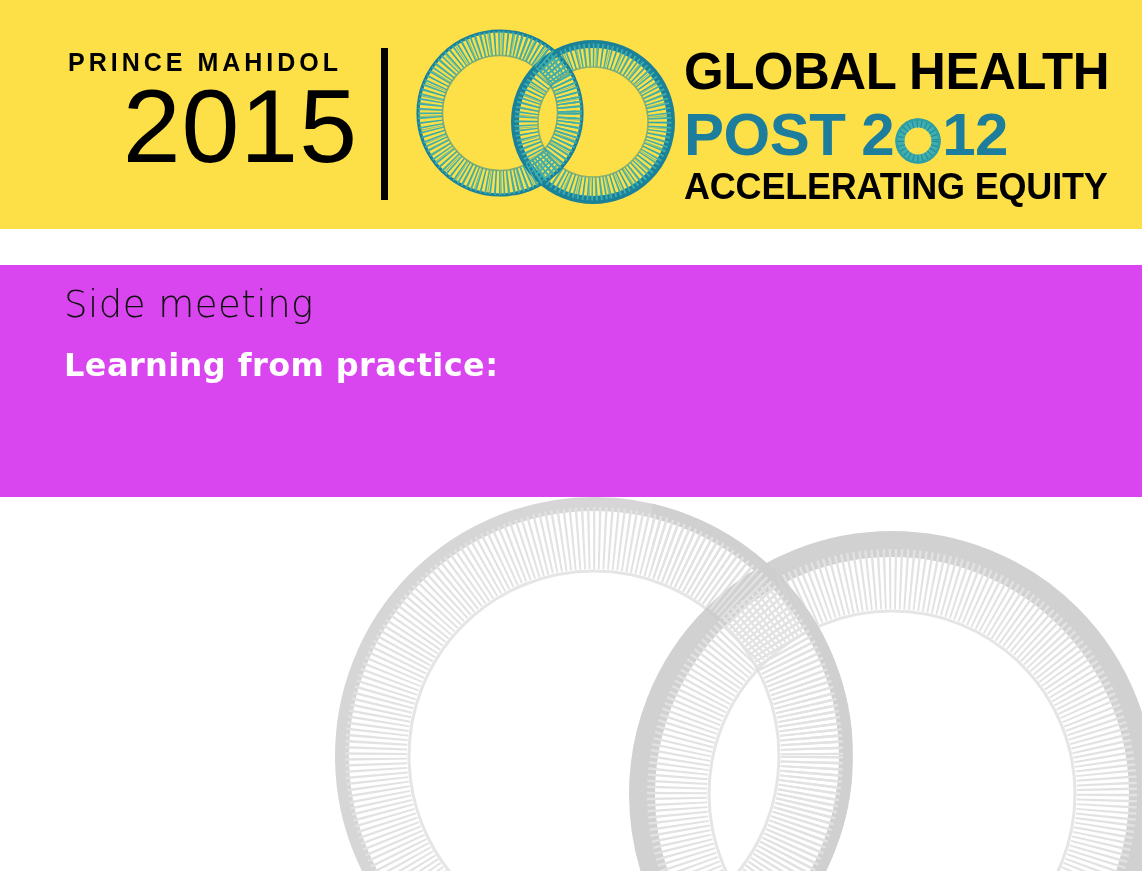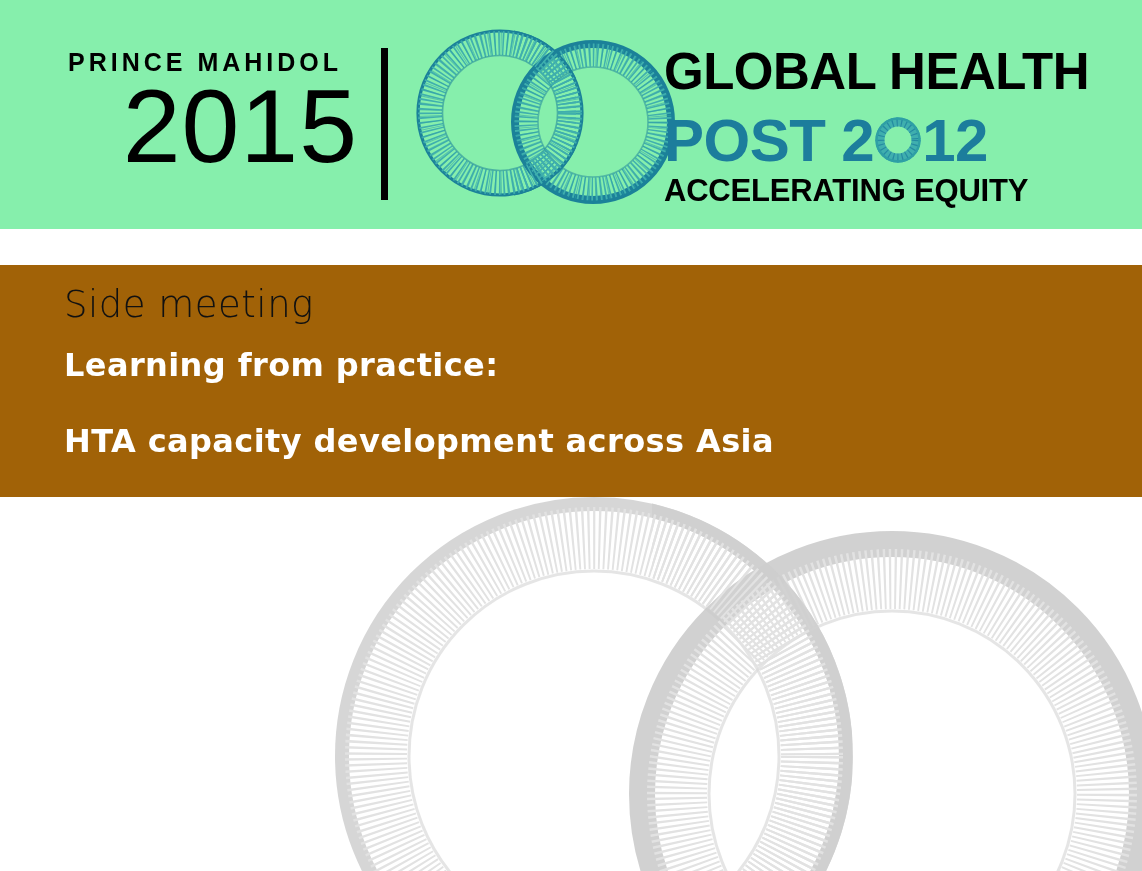--- a/index.html
+++ b/index.html
@@ -17,21 +17,21 @@
     background: #ffffff;
     overflow: hidden;
   }
 
   
   #header {
     position: absolute;
     left: 0; top: 0;
     width: 1142px;
     height: 229px;
-    background: #86efac;
+    background: #fde047;
   }
 
   
   #pmac-lockup {
     position: absolute;
     left: 68px;
     top: 50px;
     width: 290px;
   }
   .pmac-line1 {
@@ -81,74 +81,74 @@
     position: absolute;
     left: 404px;
     top: 25px;
     width: 285px;
     height: 190px;
   }
 
   
   #ghp-lockup {
     position: absolute;
-    left: 664px;
+    left: 684px;
     top: 46px;
     width: 400px;
   }
   .ghp-line1 {
     font-family: "Liberation Sans", sans-serif;
     font-weight: bold;
     font-size: 51px;
     letter-spacing: -0.5px;
     color: #000000;
     line-height: 1;
     white-space: nowrap;
   }
   .ghp-line2 {
     font-family: "Liberation Sans", sans-serif;
     font-weight: bold;
     font-size: 60px;
     letter-spacing: -0.5px;
     color: #1C7D9C;
     line-height: 1;
-    margin-top: 14px;
+    margin-top: 8px;
     white-space: nowrap;
     display: flex;
-    align-items: flex-start;
+    align-items: center;
   }
   .ghp-line2 .ghp-2 { display: inline-block; }
   .ghp-line2 .ghp-ring {
     display: inline-block;
     width: 46px;
     height: 46px;
     position: relative;
     top: 2px;
     margin: 0 1px;
   }
   .ghp-line2 .ghp-15 { display: inline-block; }
   .ghp-line3 {
     font-family: "Liberation Sans", sans-serif;
     font-weight: bold;
-    font-size: 31px;
+    font-size: 36px;
     letter-spacing: -0.2px;
     color: #000000;
     line-height: 1;
     margin-top: 4px;
     white-space: nowrap;
   }
 
   
   #banner {
     position: absolute;
     left: 0;
     top: 265px;
     width: 1142px;
     height: 232px;
-    background: #a16207;
+    background: #d946ef;
   }
   #banner-kicker {
     position: absolute;
     left: 64px;
     top: 21px;
     font-family: "DejaVu Sans", sans-serif;
     font-weight: 300;
     font-size: 37px;
     color: #111111;
     letter-spacing: 0.5px;
@@ -247,21 +247,20 @@
         <span class="ghp-15">12</span>
       </div>
       <div class="ghp-line3">ACCELERATING EQUITY</div>
     </div>
 
   </div>
 
   <div id="banner">
     <div id="banner-kicker">Side meeting</div>
     <div class="banner-title" id="banner-title-1">Learning from practice:</div>
-    <div class="banner-title" id="banner-title-2">HTA capacity development across Asia</div>
   </div>
 
   <div id="watermark">
     <svg width="900" height="600" viewBox="0 0 900 600" xmlns="http://www.w3.org/2000/svg">
 
       <circle cx="262" cy="262" r="252" fill="none" stroke="#CFCFCF" stroke-width="14" opacity="0.85"></circle>
       <circle cx="262" cy="262" r="218" fill="none" stroke="#E2E2E2" stroke-width="62" stroke-dasharray="2.2 3.2"></circle>
       <circle cx="262" cy="262" r="185" fill="none" stroke="#DADADA" stroke-width="3" opacity="0.7"></circle>
 
       <circle cx="560" cy="300" r="250" fill="none" stroke="#C9C9C9" stroke-width="26" opacity="0.85"></circle>

